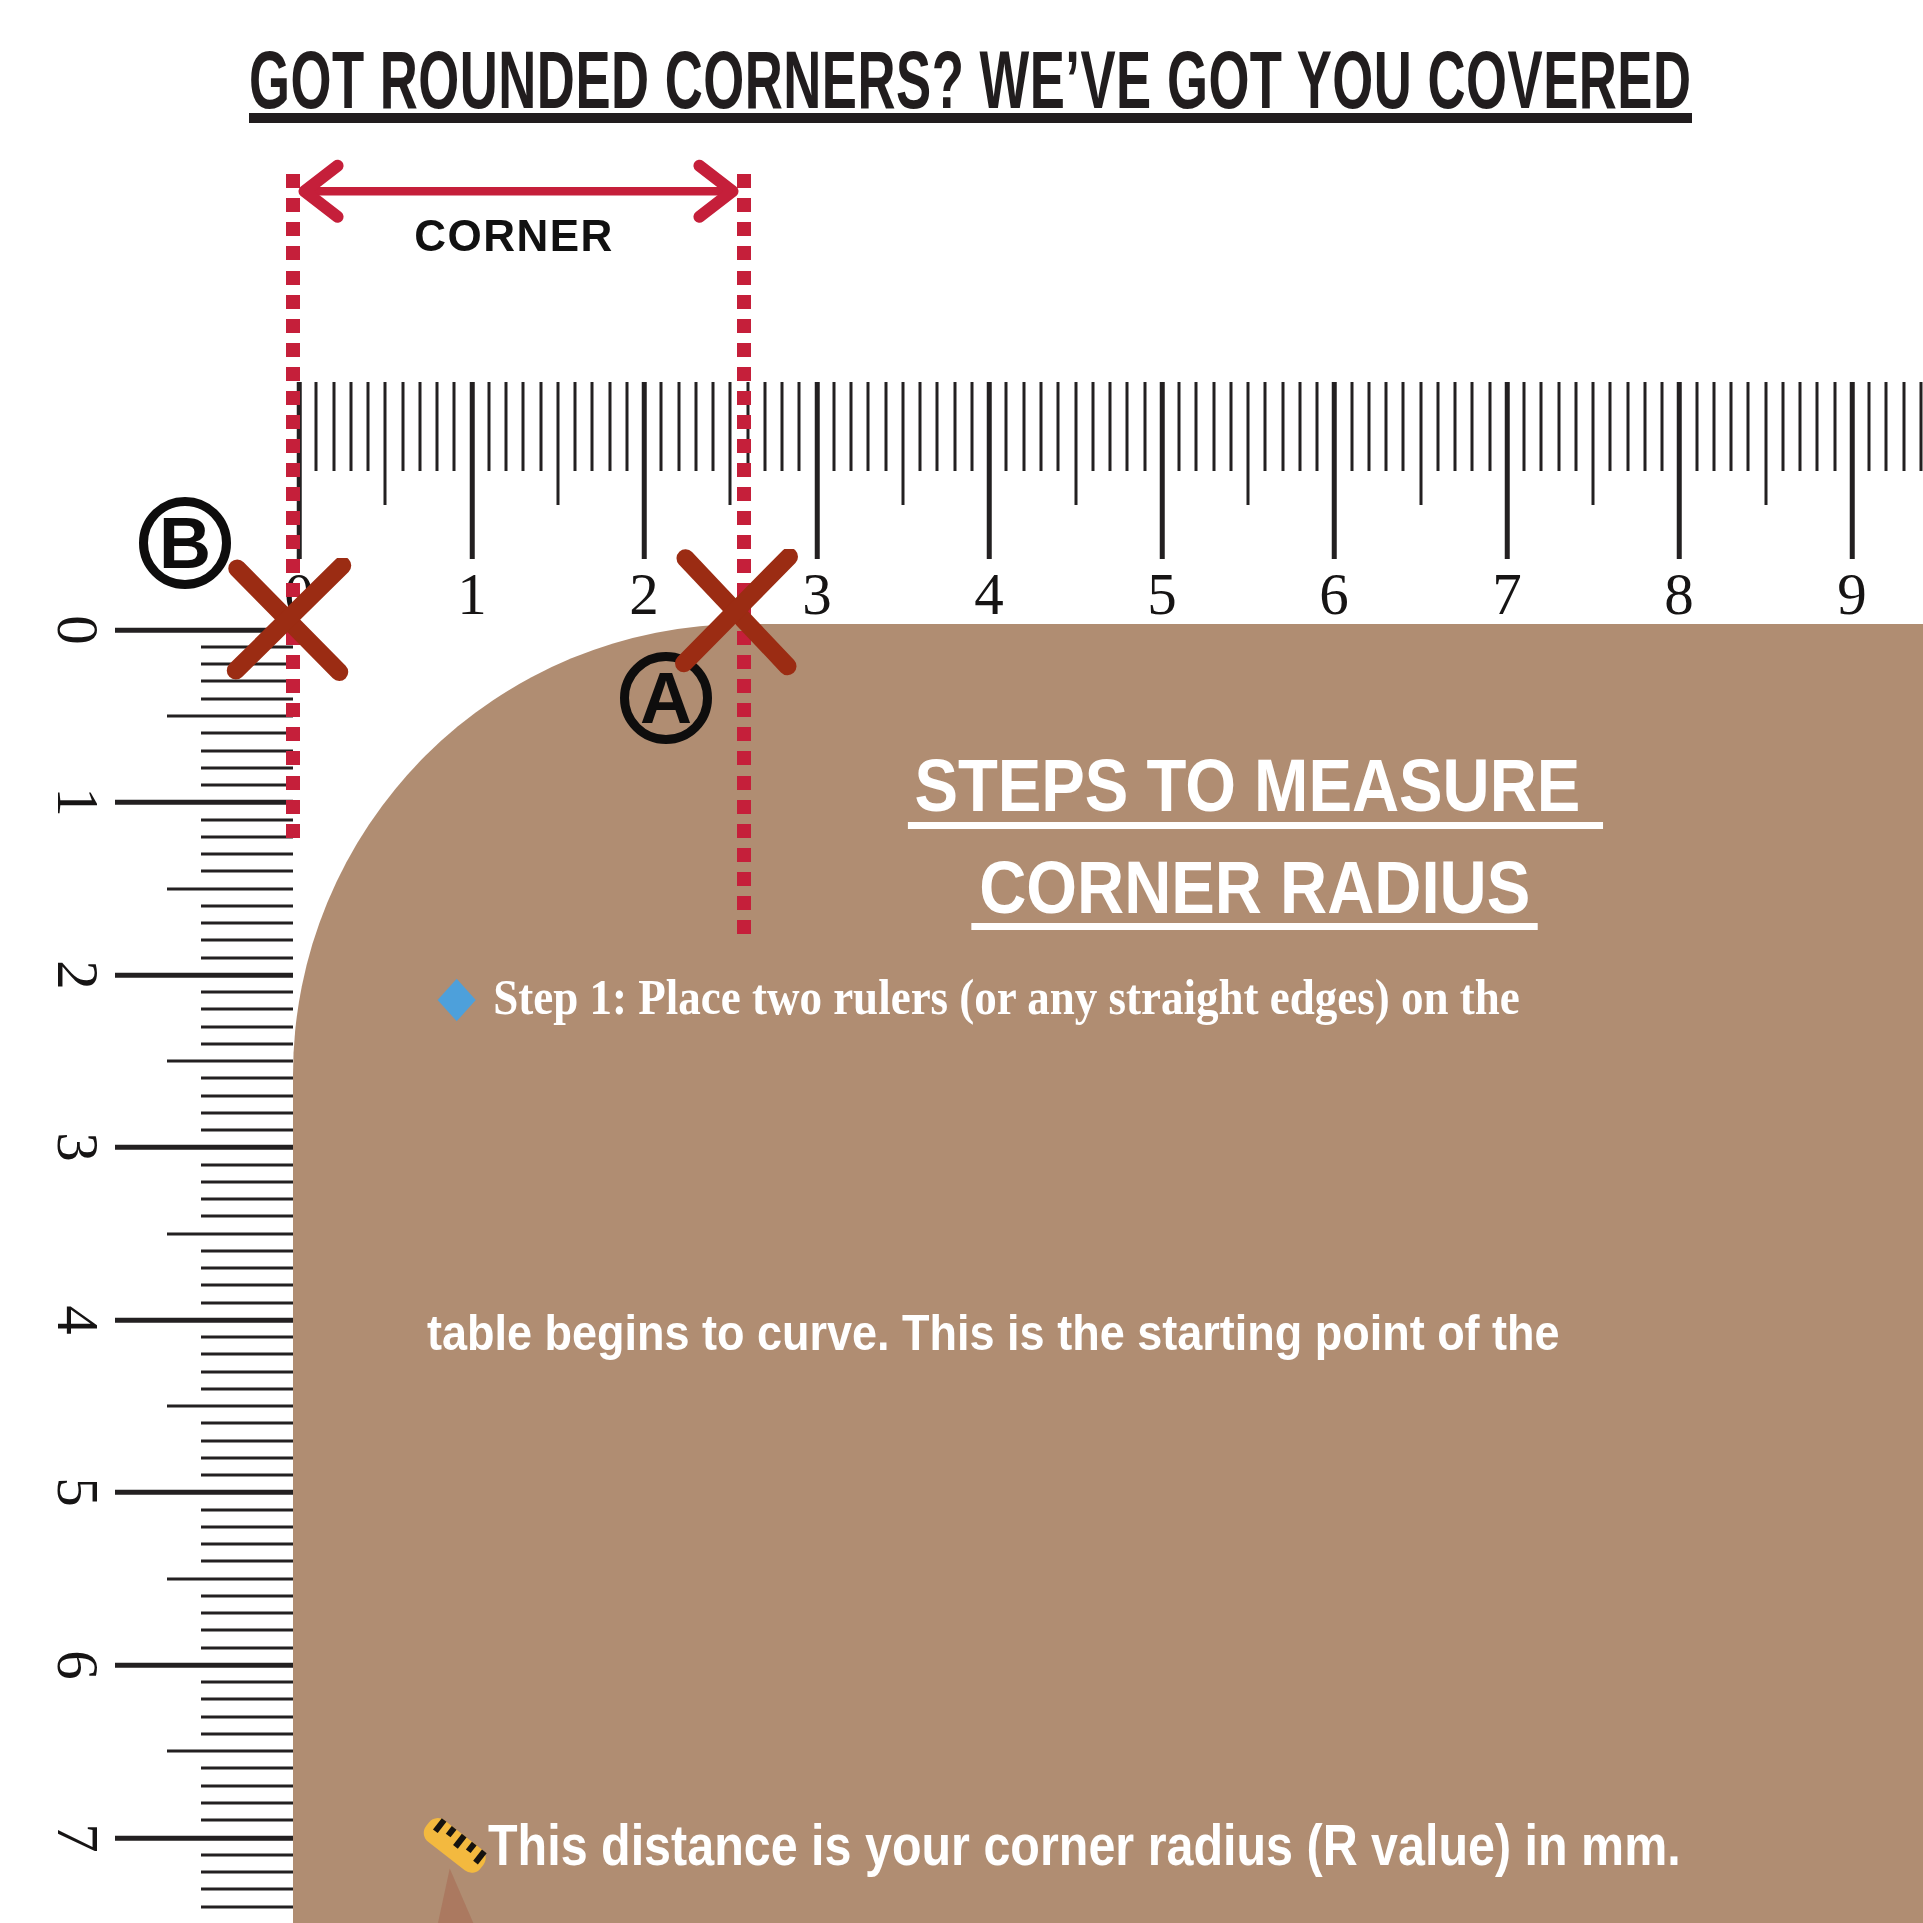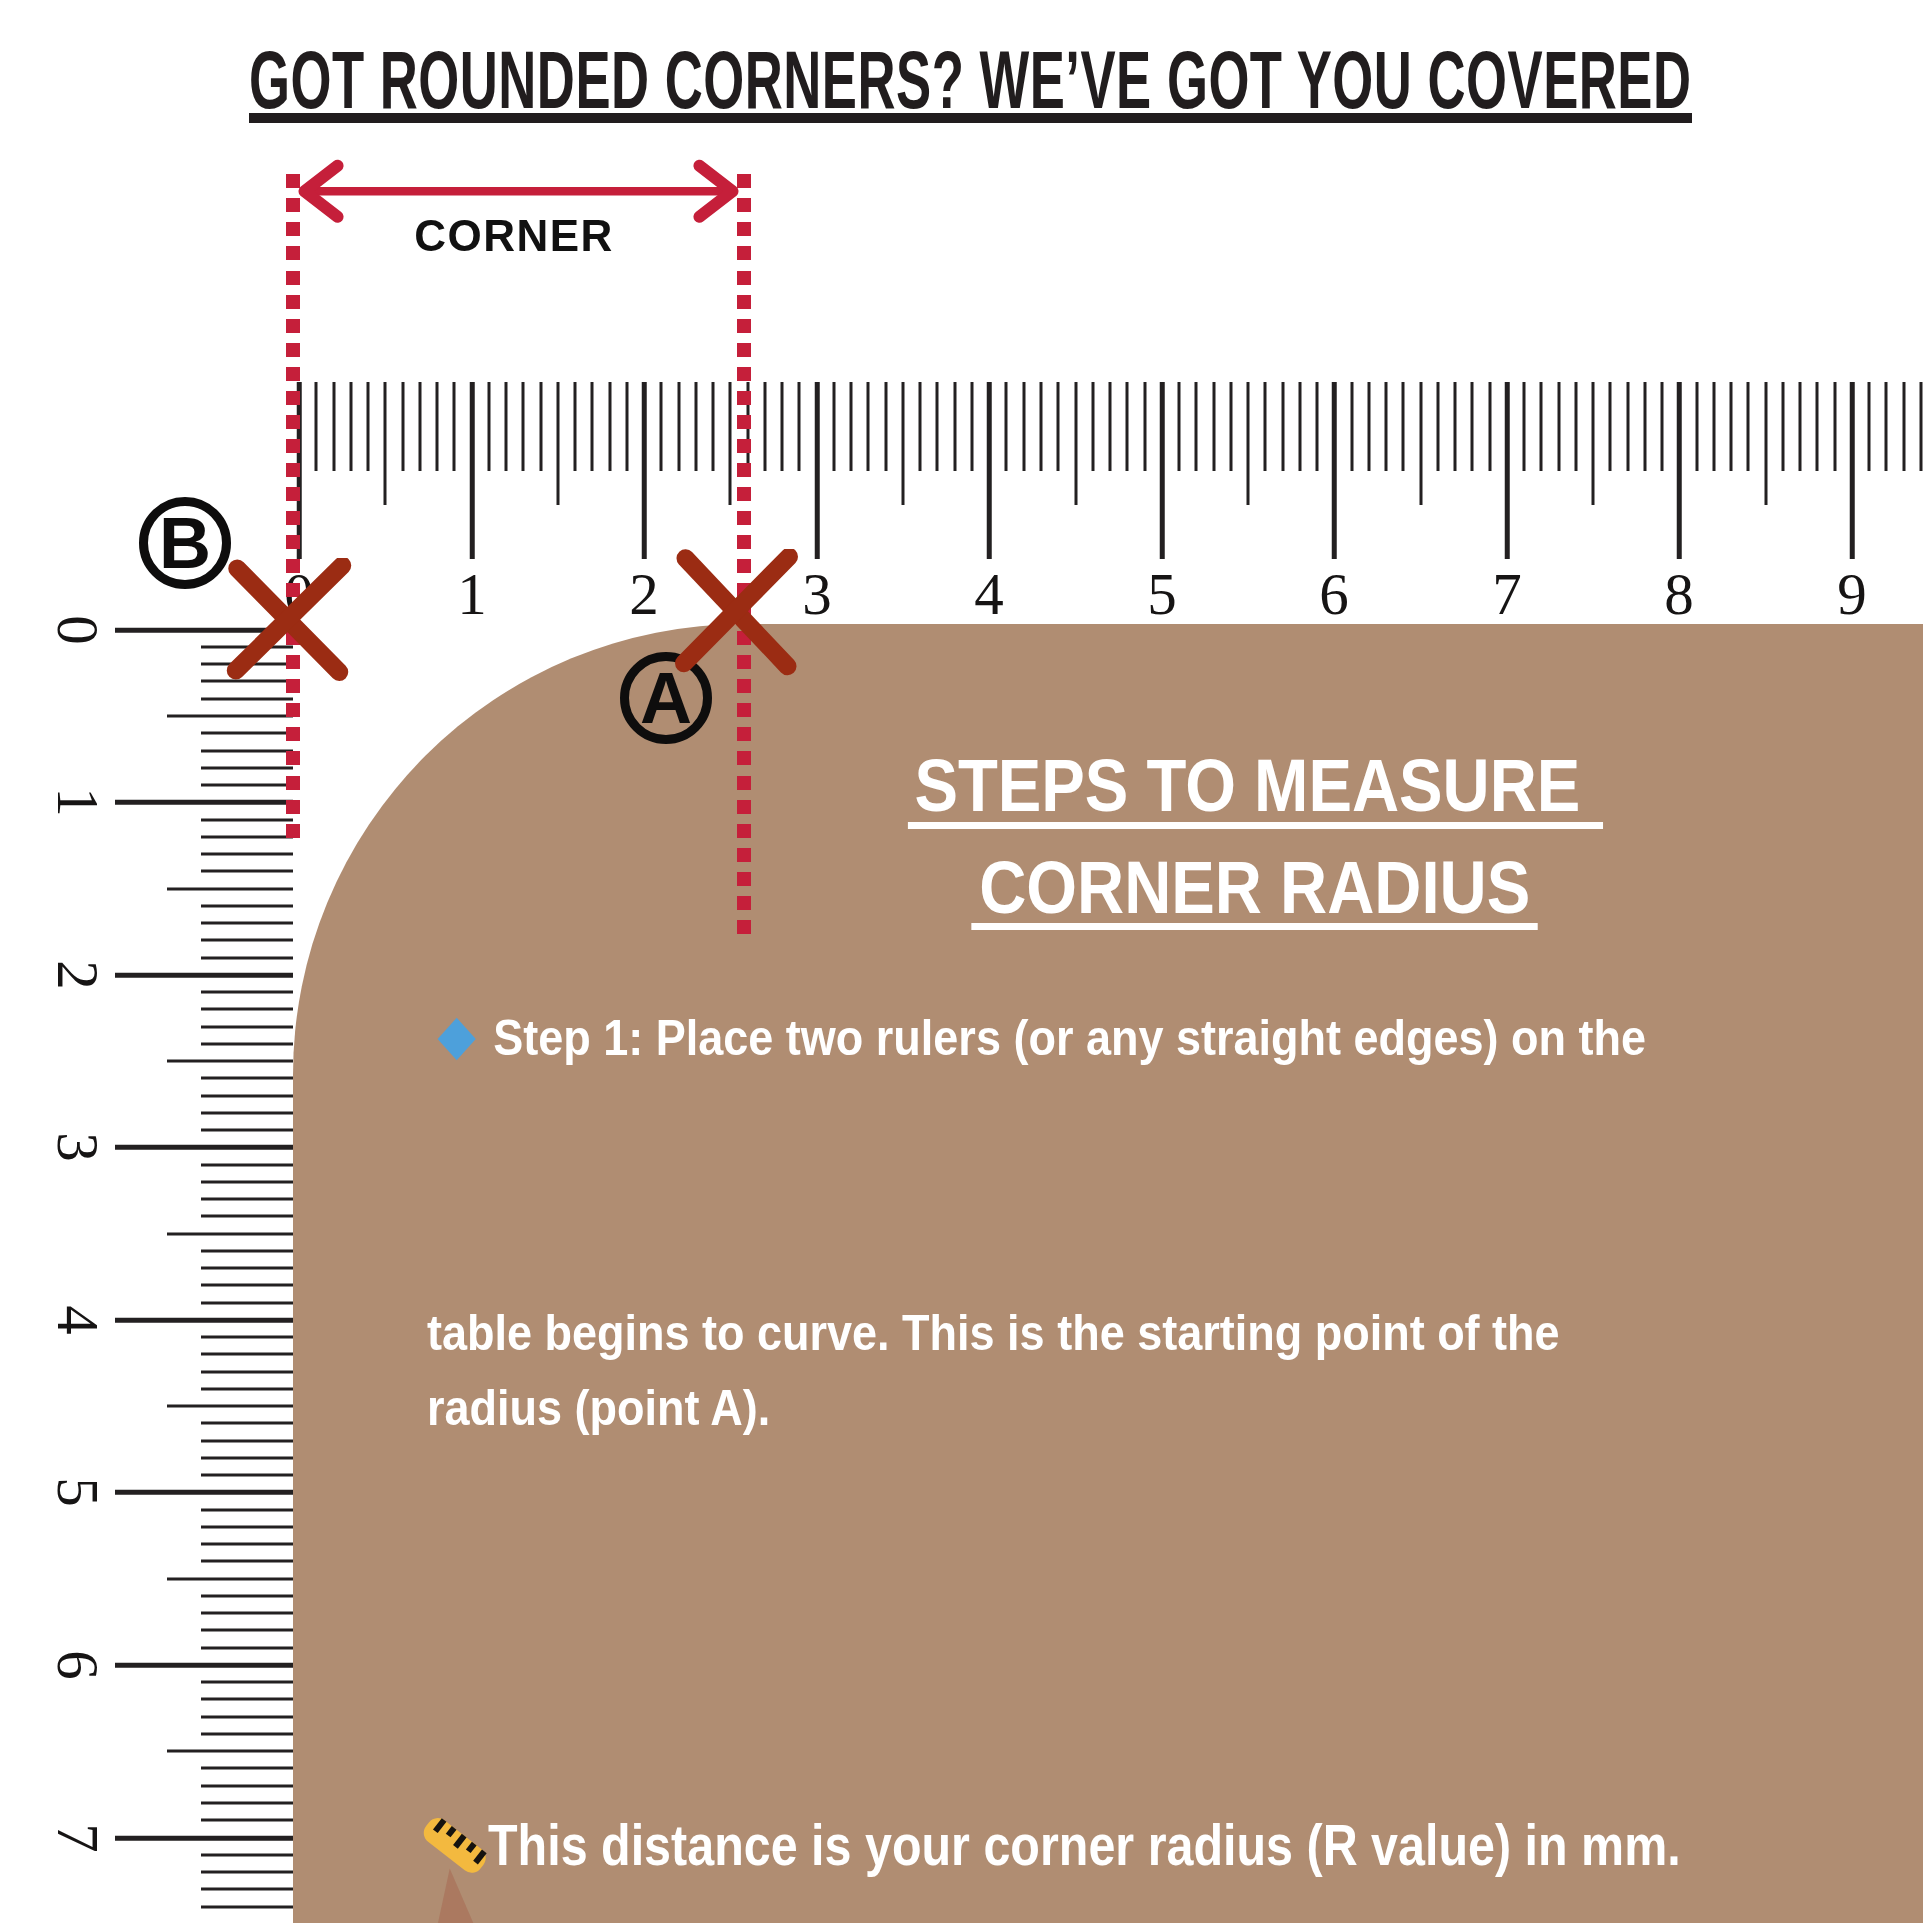--- a/index.html
+++ b/index.html
@@ -366,26 +366,25 @@
 <svg class="abs" style="top:549px;left:675px;" width="123" height="128" viewBox="0 0 164 170">
   <line x1="14" y1="12" x2="150" y2="156" stroke="#9b2c13" stroke-width="24" stroke-linecap="round"></line>
   <line x1="152" y1="10" x2="12" y2="152" stroke="#9b2c13" stroke-width="24" stroke-linecap="round"></line>
 </svg>
 
 <div class="abs" id="heading-wrap">
   <span class="heading-line" id="heading-line1">STEPS TO MEASURE</span><br>
   <span class="heading-line" id="heading-line2">CORNER RADIUS</span>
 </div>
 
-<div class="abs para" id="para-1" style="top:1001px;">
+<div class="abs para" id="para-1" style="top:960px;font-family:Liberation Serif, serif;">
     <div class="pline"><span class="tline"><span class="diamond" style="background: rgb(77, 160, 219);"></span>Step 1: Place two rulers (or any straight edges) on the</span></div>
   </div>
 <div class="abs para" id="para-2" style="top:1296px;">
     <div class="pline"><span class="tline">table begins to curve. This is the starting point of the</span></div>
-    <div class="pline"><span class="tline">radius (point A).</span></div>
   </div>
 <div class="abs para" id="para-3" style="top:1589px;">
   </div>
 
 <svg class="abs" style="top:1810px;left:415px;" width="83" height="114" viewBox="0 0 110 152">
   <polygon points="46,78 30,152 78,152" fill="#a35a44" opacity="0.38"></polygon>
   <g transform="rotate(-52 52 48)">
     <rect x="35" y="2" width="36" height="92" rx="15" fill="#f3b93f"></rect>
     <line x1="71" y1="16" x2="52" y2="16" stroke="#151310" stroke-width="8"></line>
     <line x1="71" y1="33" x2="58" y2="33" stroke="#151310" stroke-width="8"></line>

